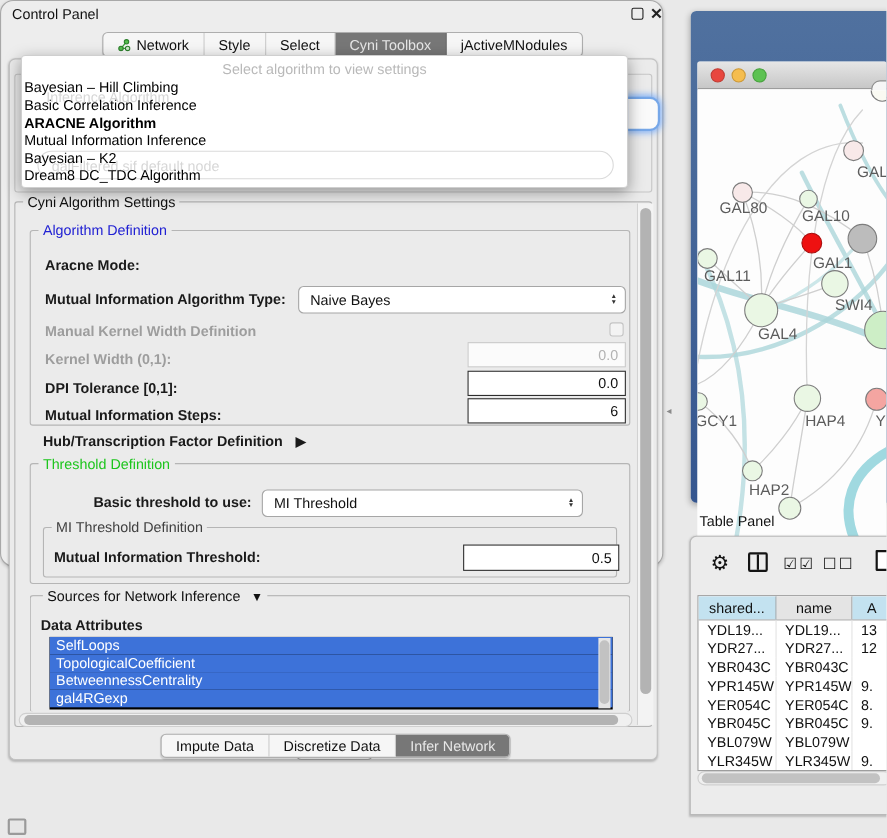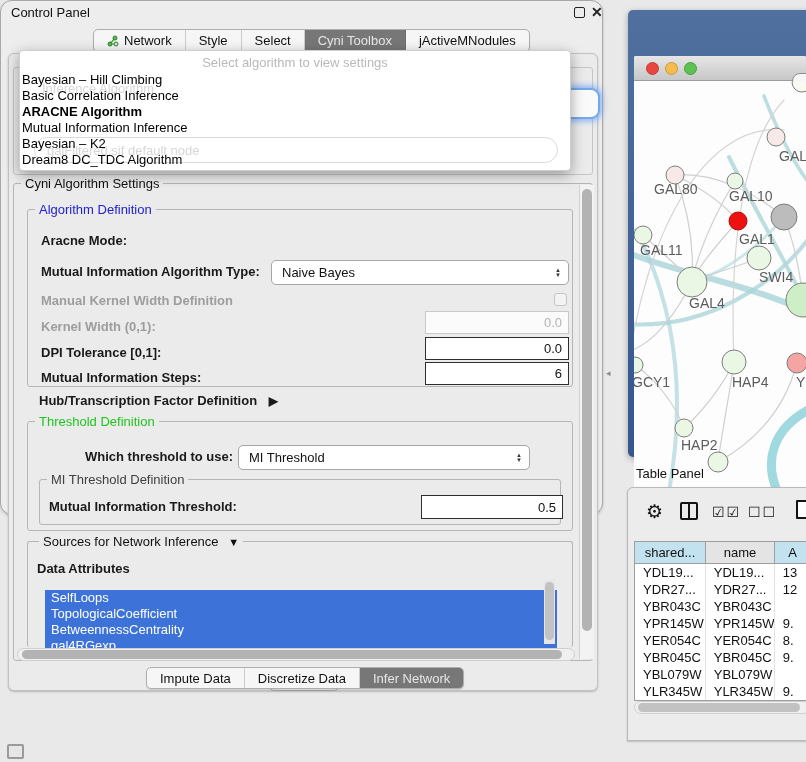--- a/index.html
+++ b/index.html
@@ -34,21 +34,21 @@
   
   .field{position:absolute;background:#fff;border:1.5px solid #2e2e2e;display:flex;
          align-items:center;justify-content:flex-end;padding-right:6px;font-size:13px;height:23px;}
   .field.dis{border:1px solid #c9c9c9;background:#fbfbfb;color:#b3b3b3;}
   .cbx{position:absolute;width:13px;height:13px;border:1.5px solid #c4c4c4;border-radius:3px;background:#f3f3f3;}
   
   .vtrack{position:absolute;background:#f3f3f3;border-left:1px solid #d2d2d2;}
   .htrack{position:absolute;background:#f0f0f0;border:1px solid #cfcfcf;border-radius:7px;}
   .thumb{position:absolute;background:#b3b3b3;border-radius:6px;}
   
-  .attr-list{position:absolute;overflow:hidden;background:#fdba74;margin-top:11px;}
+  .attr-list{position:absolute;overflow:hidden;background:#000000;}
   .attr-item{height:16px;line-height:16px;color:#fff;font-size:13px;padding-left:6px;white-space:nowrap;}
   
   .btn{position:absolute;display:flex;align-items:center;justify-content:center;font-size:13px;
        background:linear-gradient(#fdfdfd,#ececec);border:1px solid #9d9d9d;border-radius:5px;}
   
   .popup{position:absolute;left:18px;top:57px;width:552px;height:121px;background:#ffffff;
          border:1px solid #cfcfcf;border-radius:4px;box-shadow:0 4px 14px rgba(0,0,0,.35);z-index:50;}
   .popup-prompt{position:absolute;left:0;top:4px;width:100%;text-align:center;color:#b9b9b9;font-size:13px;}
   .popup-item{position:absolute;left:2px;height:16px;line-height:16px;font-size:13px;color:#000;white-space:nowrap;}
   .ghost{position:absolute;color:rgba(120,120,120,.30);font-size:13px;white-space:nowrap;}
@@ -167,21 +167,21 @@
     </div>
 
     <div class="lbl" style="left:38px;top:392px;">
       <span>Hub/Transcription Factor Definition</span>
       <span style="margin-left:8px;font-size:12px;">▶</span>
     </div>
 
     <div class="group" style="left:26px;top:420px;width:546px;height:110px;"></div>
     <div class="gtitle" style="left:34px;top:413px;color:#1dc51d;">Threshold Definition</div>
 
-    <div class="lbl" style="left:84px;top:448px;">Which threshold to use:</div>
+    <div class="lbl" style="left:84px;top:448px;">Basic threshold to use:</div>
     <div class="combo" style="left:237px;top:444px;width:292px;">
       <span>MI Threshold</span>
       <span class="spin">
           <span>▲</span>
           <span>▼</span>
         </span>
     </div>
 
     <div class="group" style="left:38px;top:478px;width:522px;height:46px;"></div>
     <div class="gtitle" style="left:46px;top:471px;color:#404040;">MI Threshold Definition</div>

